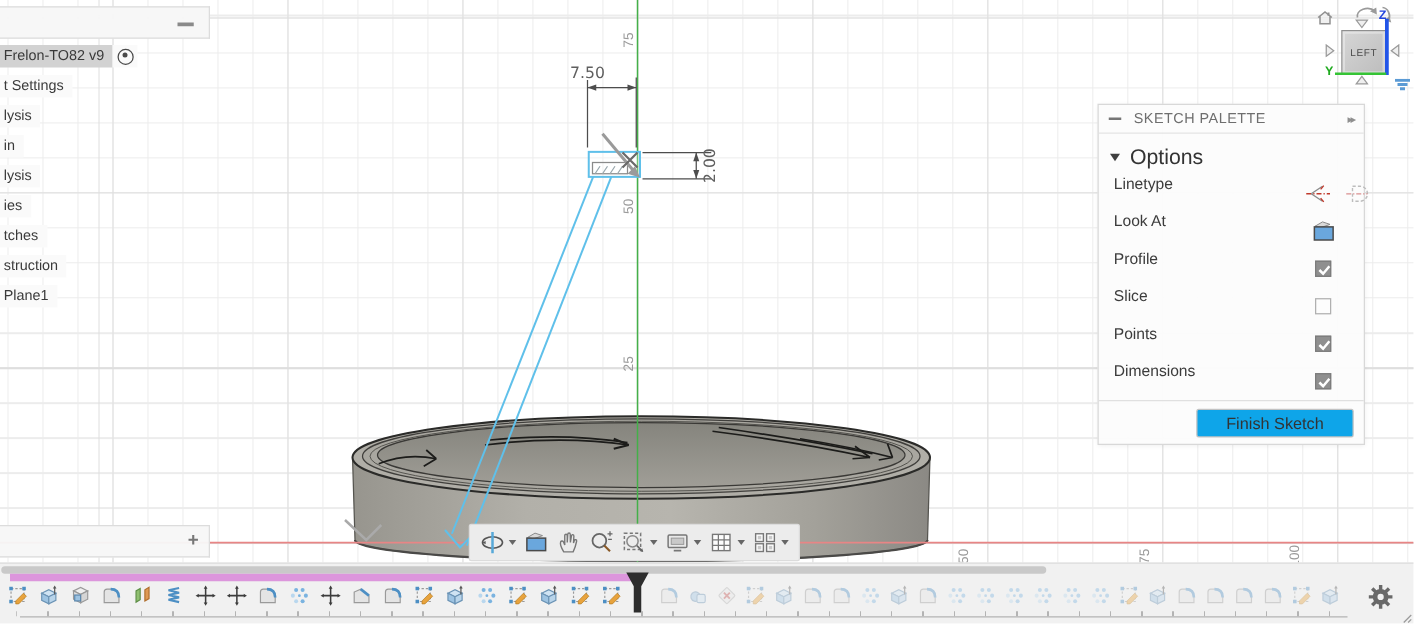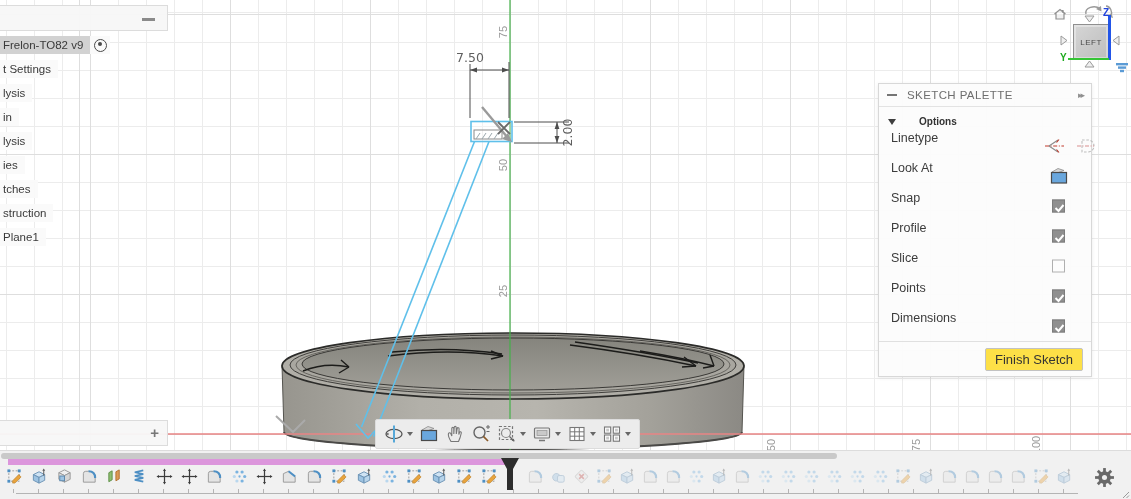--- a/index.html
+++ b/index.html
@@ -45,28 +45,28 @@
   
   #palette{position:absolute;left:878px;top:83px;width:214px;background:rgba(252,252,252,.95);
     border:1px solid #d8d8d8;box-shadow:0 1px 4px rgba(0,0,0,.08);box-sizing:border-box;}
   .pal-header{height:22px;border-bottom:1px solid #e3e3e3;display:flex;align-items:center;padding:0 8px;}
   .pal-minus{width:10px;height:2.5px;background:#757575;margin-right:10px;flex:none;}
   .pal-title{font-size:11.5px;color:#6e6e6e;letter-spacing:.4px;flex:1;}
   .pal-chevrons{font-size:9px;color:#8f8f8f;letter-spacing:-2px;}
   .pal-section{display:flex;align-items:center;padding:9px 0 4px 9px;}
   .tri-down{width:0;height:0;border-left:4.5px solid transparent;border-right:4.5px solid transparent;
     border-top:6px solid #3f3f3f;margin-right:8px;}
-  .pal-section-label{font-size:10px;font-weight:bold;color:#333;margin-left:15px;}
+  .pal-section-label{font-size:17px;font-weight:normal;color:#333;}
   .pal-row{position:relative;height:30px;display:flex;align-items:flex-start;padding-left:12px;}
   .pal-row .lbl{font-size:12.5px;color:#3c3c3c;}
   .ctl{position:absolute;top:50%;transform:translateY(-50%);}
   .cb{width:13px;height:13px;box-sizing:border-box;border:1px solid #b0b0b0;background:#fdfdfd;}
   .cb.checked{background:#8f8f8f;border-color:#7c7c7c;}
   .pal-footer{border-top:1px solid #e0e0e0;height:34px;display:flex;align-items:center;justify-content:flex-end;padding-right:8px;}
-  .finish-btn{height:23px;padding:0 9px;background:#fde047;border:1px solid #c2c2c2;border-radius:2px;
+  .finish-btn{height:23px;padding:0 23px;background:#0ea5e9;border:1px solid #c2c2c2;border-radius:2px;
     font-size:13px;color:#333;font-family:"Liberation Sans",sans-serif;}
   
   #navbar{position:absolute;left:375px;top:419px;height:28px;background:#ececec;border:1px solid #dcdcdc;
     border-radius:2px;display:flex;align-items:center;padding:0 5px;}
   .nav-btn{display:flex;align-items:center;padding:0 3px;height:24px;}
   .nav-btn .icon{width:20px;height:20px;display:block;}
   .caret{width:0;height:0;border-left:3.5px solid transparent;border-right:3.5px solid transparent;
     border-top:4.5px solid #666;margin-left:3px;}
   
   #timeline{position:absolute;left:0;top:450px;width:1131px;height:49px;background:#f1f1f1;border-top:1px solid #dcdcdc;box-sizing:border-box;}
@@ -276,26 +276,20 @@
         </svg>
       </div>
       <div class="pal-row">
         <span class="lbl">Look At</span>
         <svg class="ctl" style="left:170px;" width="20" height="18" viewBox="0 0 20 18">
           <polygon points="3,5 9,1.5 15,3.5 8,6" fill="#d9d9d9" stroke="#8a8a8a" stroke-width=".8"></polygon>
           <rect x="2.5" y="5.5" width="15" height="10.5" fill="#6aa7dd" stroke="#4a4a4a" stroke-width="1.2"></rect>
         </svg>
       </div>
       <div class="pal-row">
-        <span class="lbl">Snap</span>
-        <span class="ctl cb checked" style="left:173px;"><svg width="13" height="13" viewBox="0 0 13 13">
-              <polyline points="2.5,6.5 5.5,9.5 10.5,3.5" fill="none" stroke="#fff" stroke-width="2"></polyline>
-            </svg></span>
-      </div>
-      <div class="pal-row">
         <span class="lbl">Profile</span>
         <span class="ctl cb checked" style="left:173px;"><svg width="13" height="13" viewBox="0 0 13 13">
               <polyline points="2.5,6.5 5.5,9.5 10.5,3.5" fill="none" stroke="#fff" stroke-width="2"></polyline>
             </svg></span>
       </div>
       <div class="pal-row">
         <span class="lbl">Slice</span>
         <span class="ctl cb" style="left:173px;"></span>
       </div>
       <div class="pal-row">

